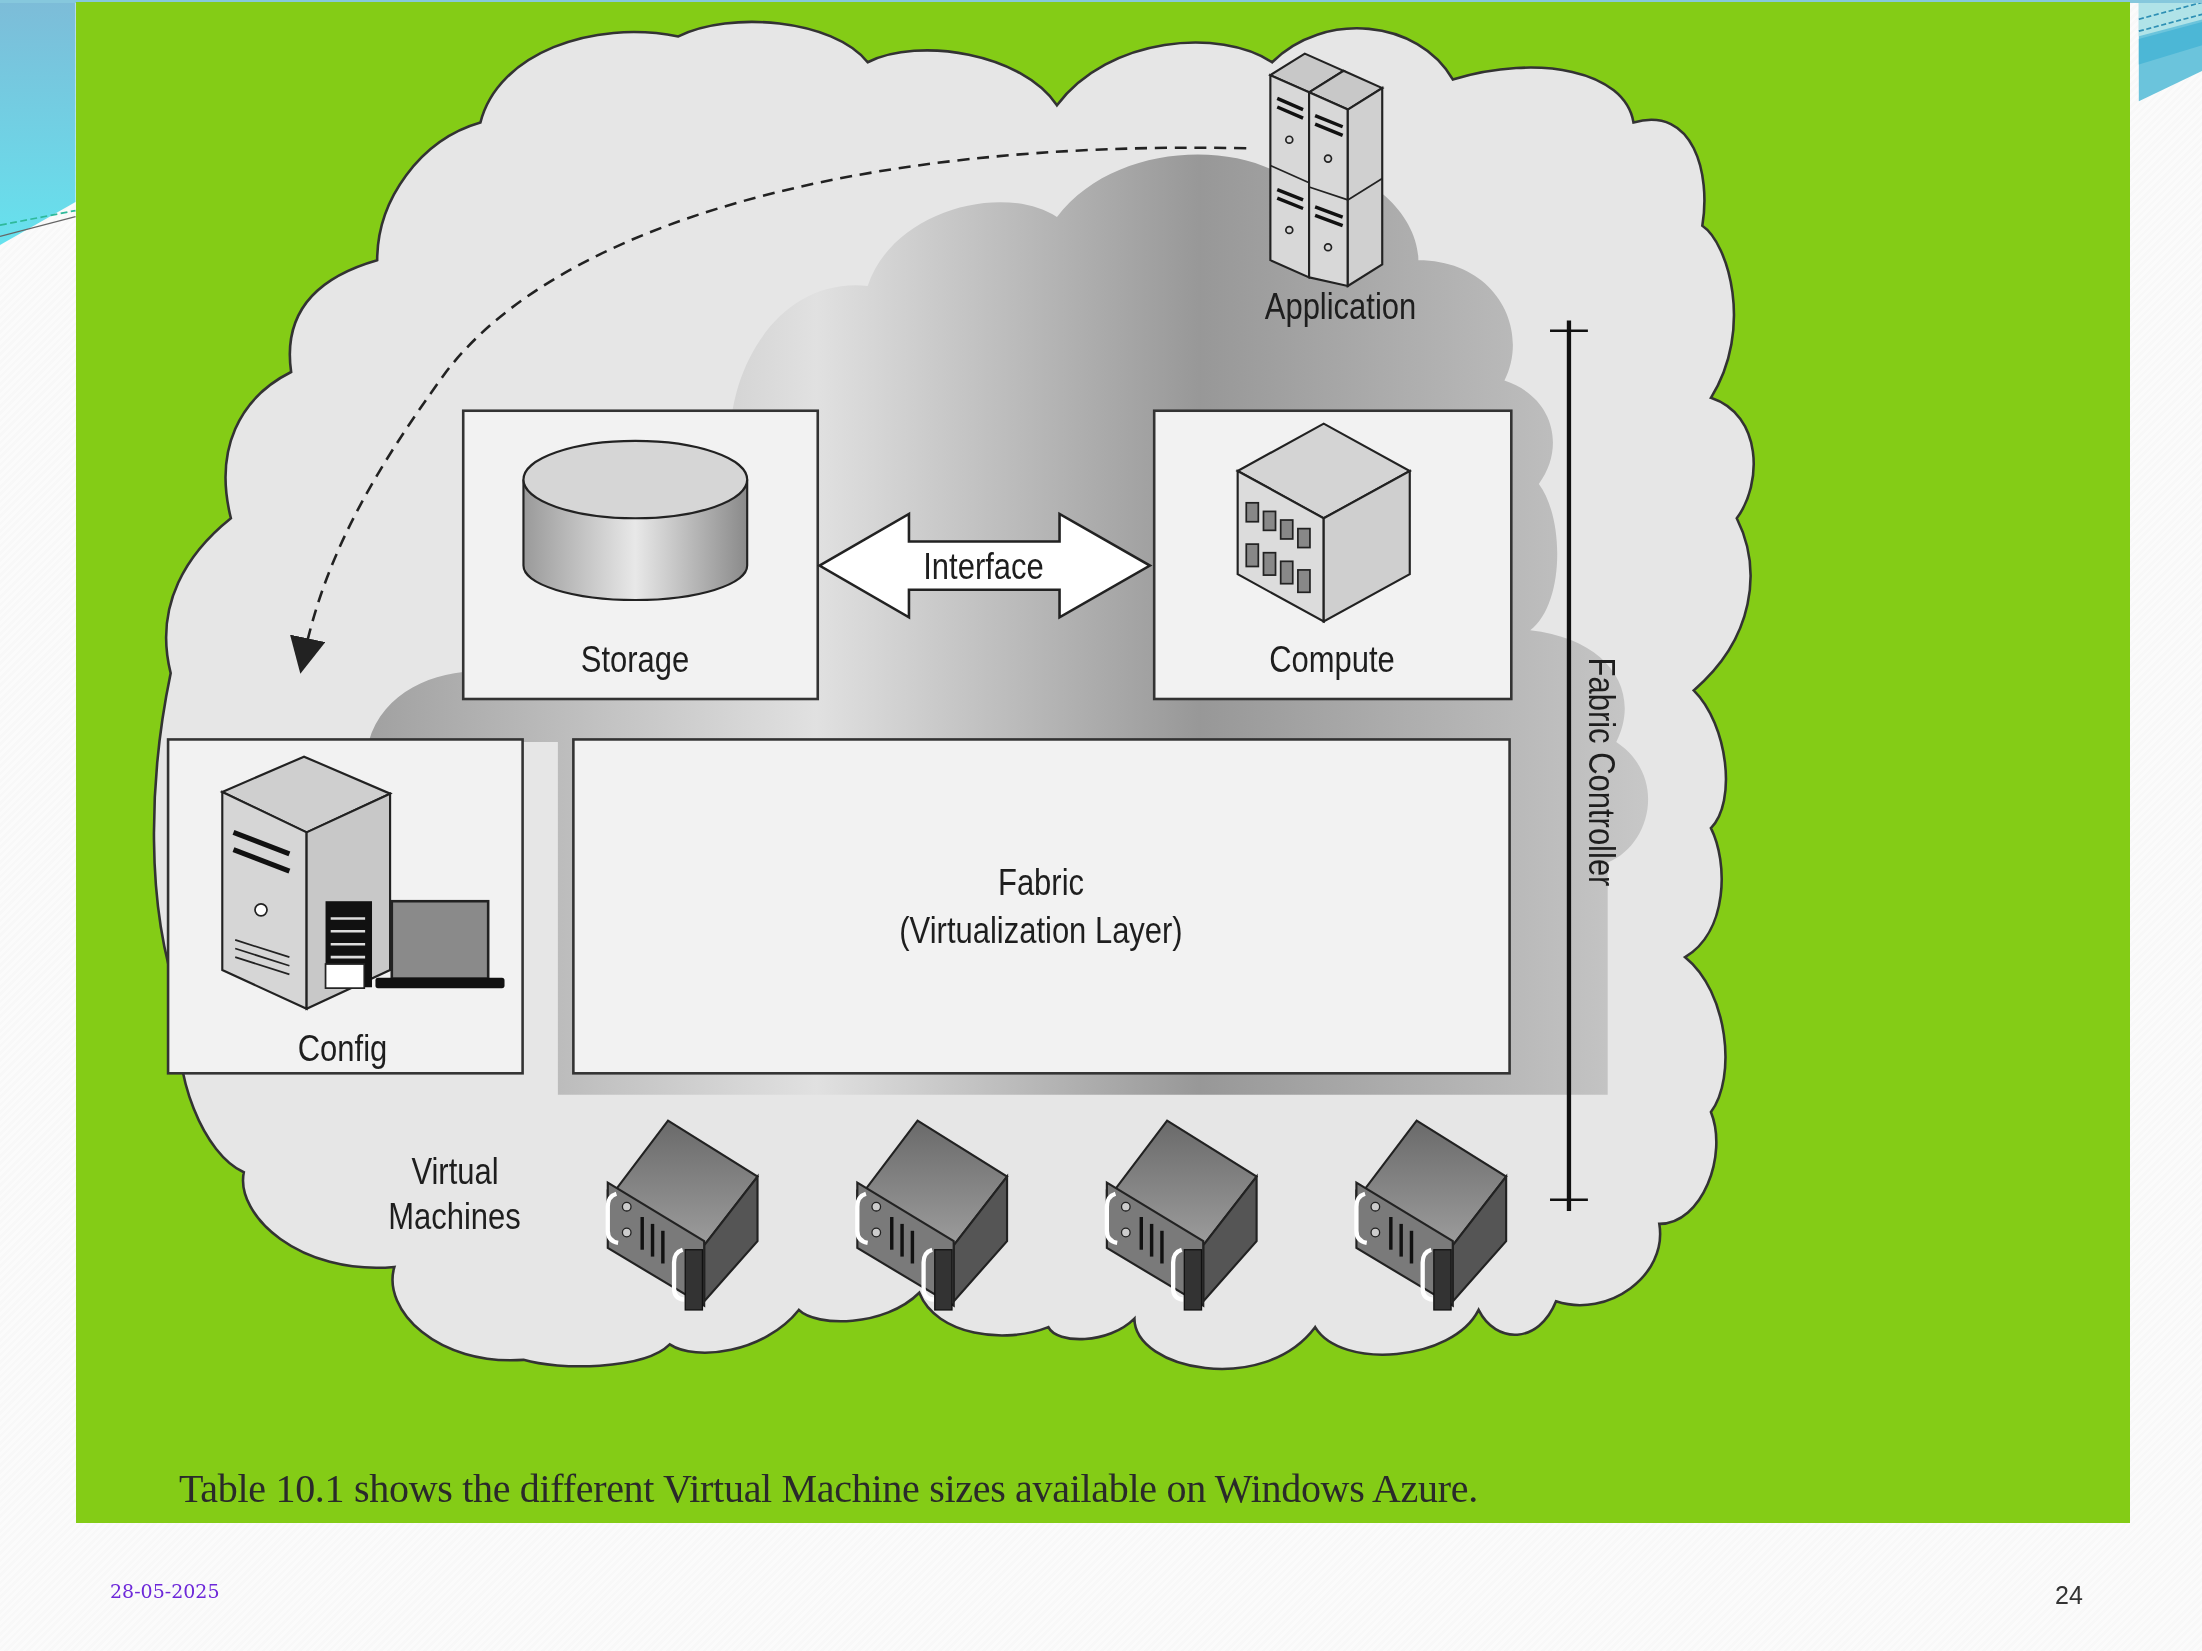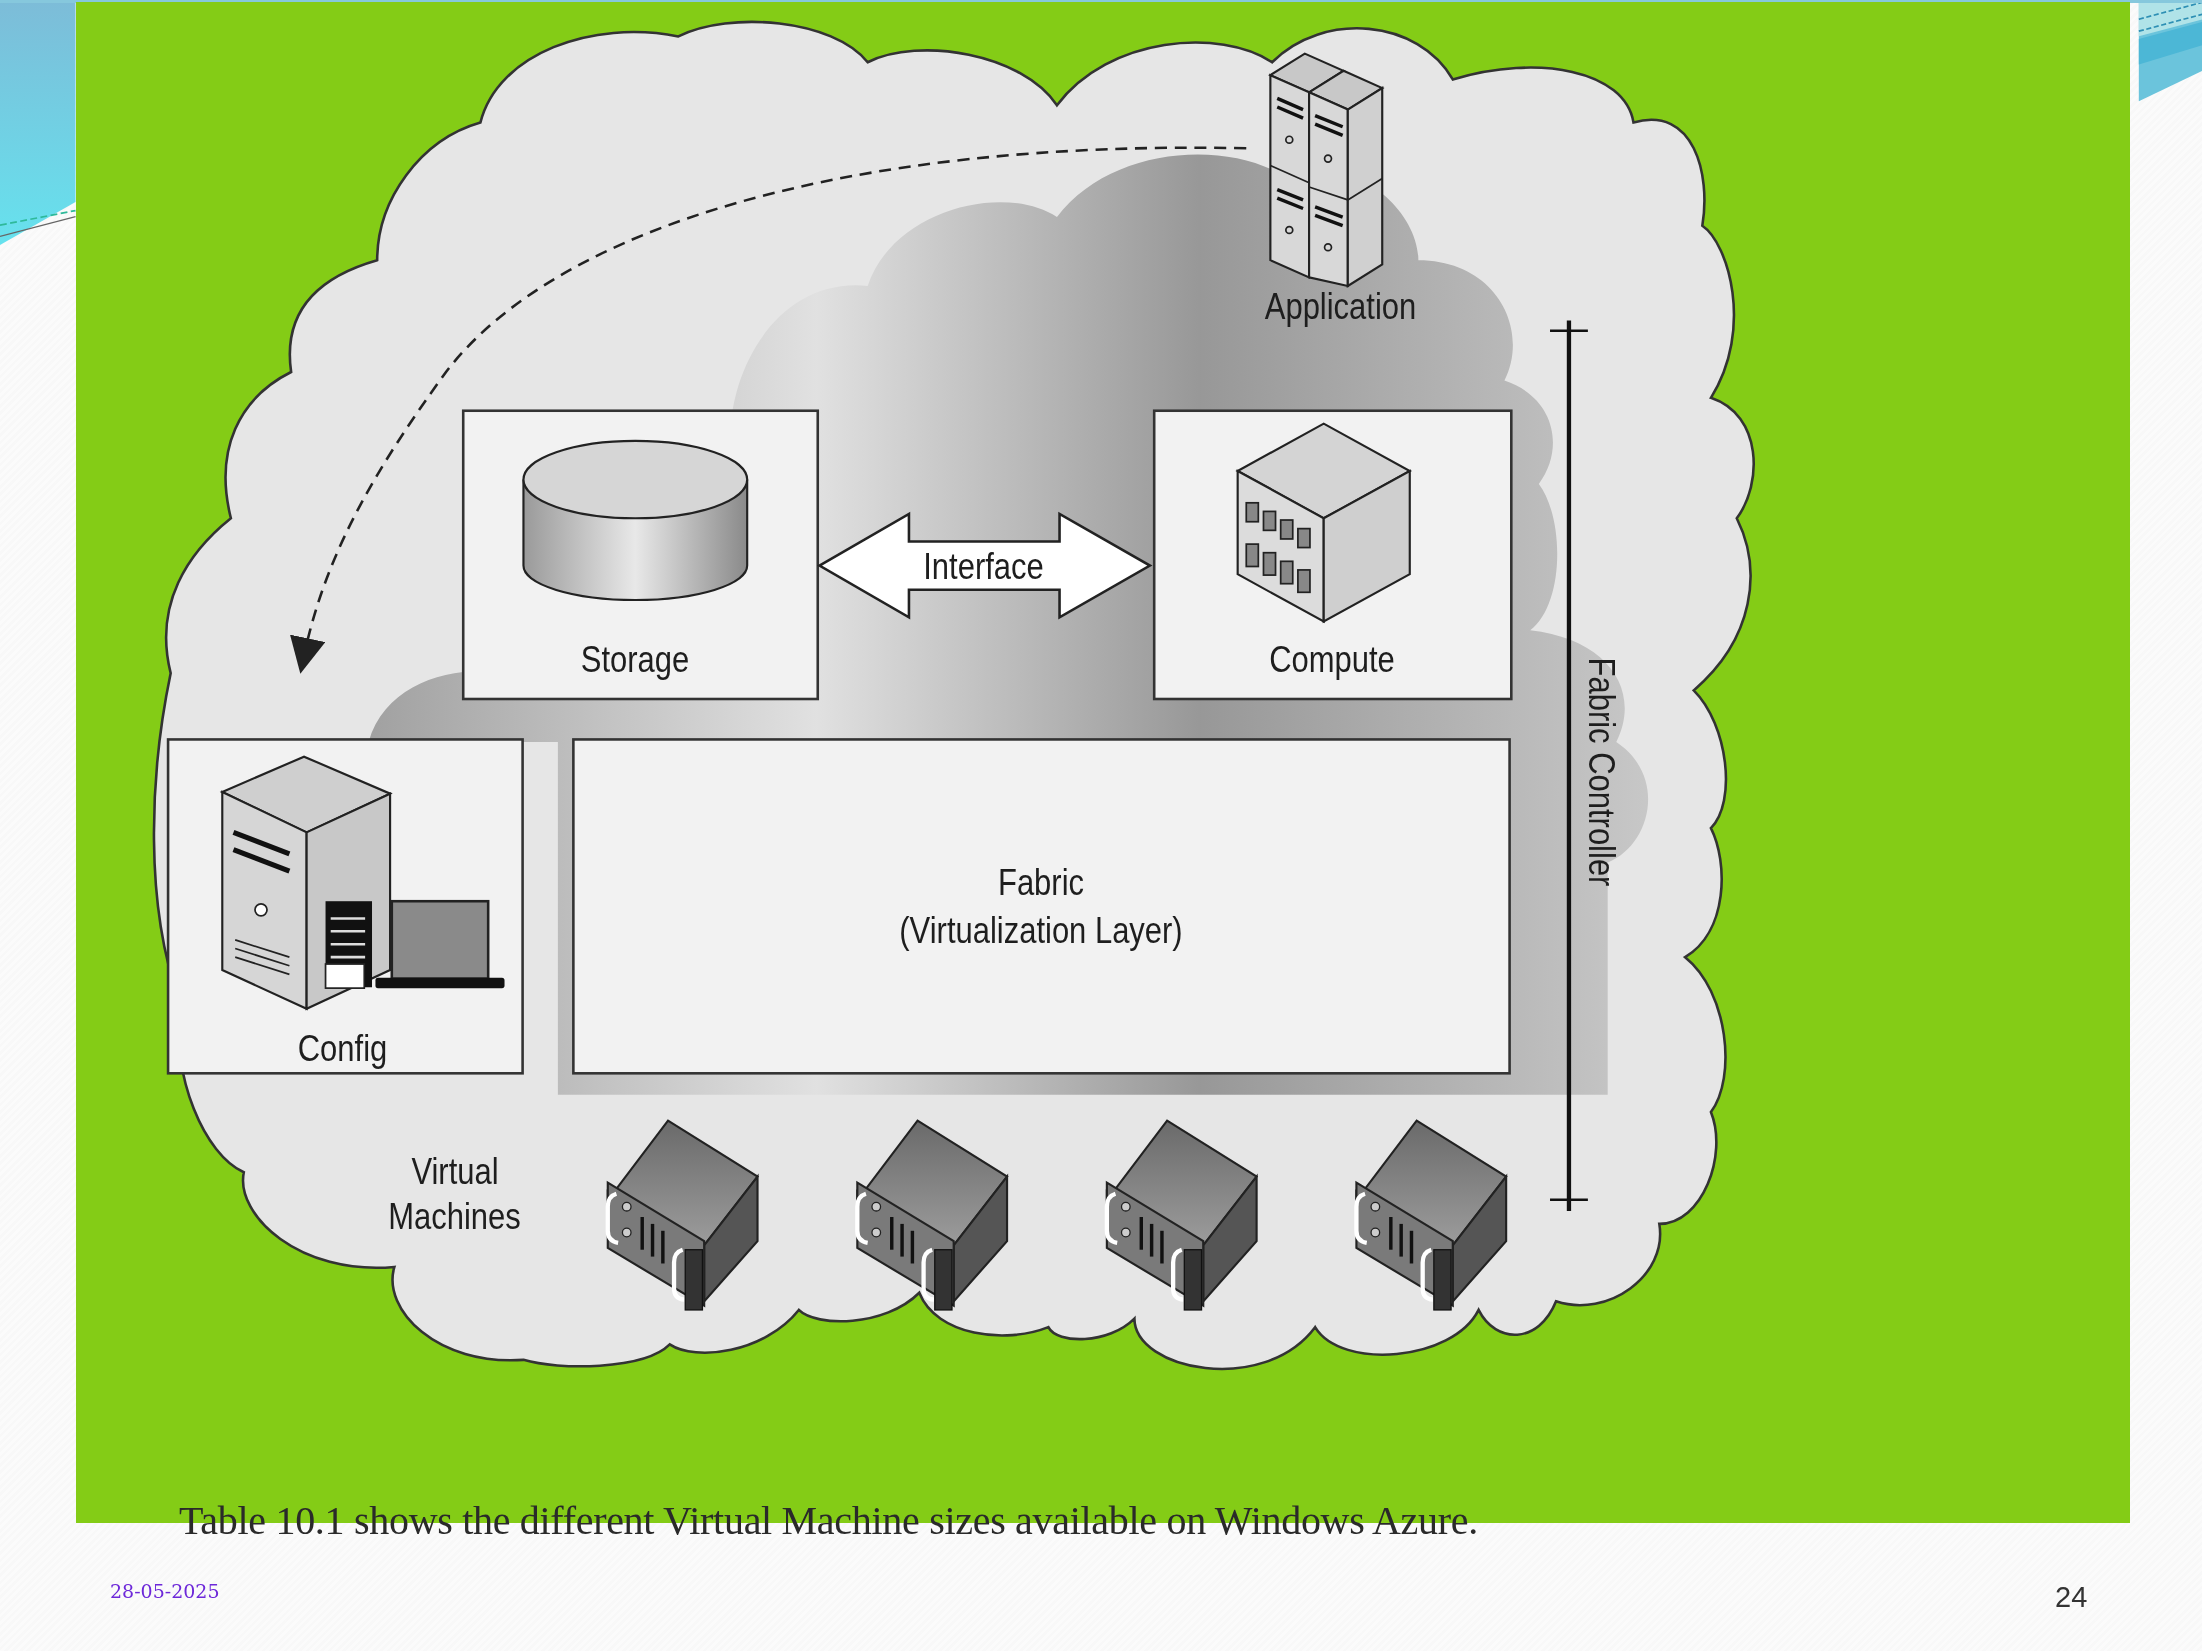--- a/index.html
+++ b/index.html
@@ -34,29 +34,28 @@
       font-family: "Liberation Sans", sans-serif;
       font-size: 36px; white-space: nowrap;
       transform: scaleX(0.86); transform-origin: center;
       text-align: center;
     }
     .caption {
       position: absolute; left: 103px; top: 1463px;
       font-family: "Liberation Serif", serif;
       font-size: 40px; color: #2a2a2a; letter-spacing: -0.3px;
       white-space: nowrap;
-      margin-top: 32px;
     }
     .footer-date {
       position: absolute; left: 110px; top: 1580px;
       font-family: "DejaVu Serif", serif; font-size: 19px; color: #6d28d9;
     }
     .footer-page {
       position: absolute; left: 2055px; top: 1581px;
-      font-family: "Liberation Sans", sans-serif; font-size: 29px; color: #333;
+      font-family: "Liberation Sans", sans-serif; font-size: 25px; color: #333;
     }
   </style>
 </head>
 <body>
 
 <div class="slide-bg"></div>
 
 <svg class="deco-left" viewBox="0 0 120 300">
   <defs>
     <linearGradient id="gl" x1="0" y1="0" x2="0" y2="1">

